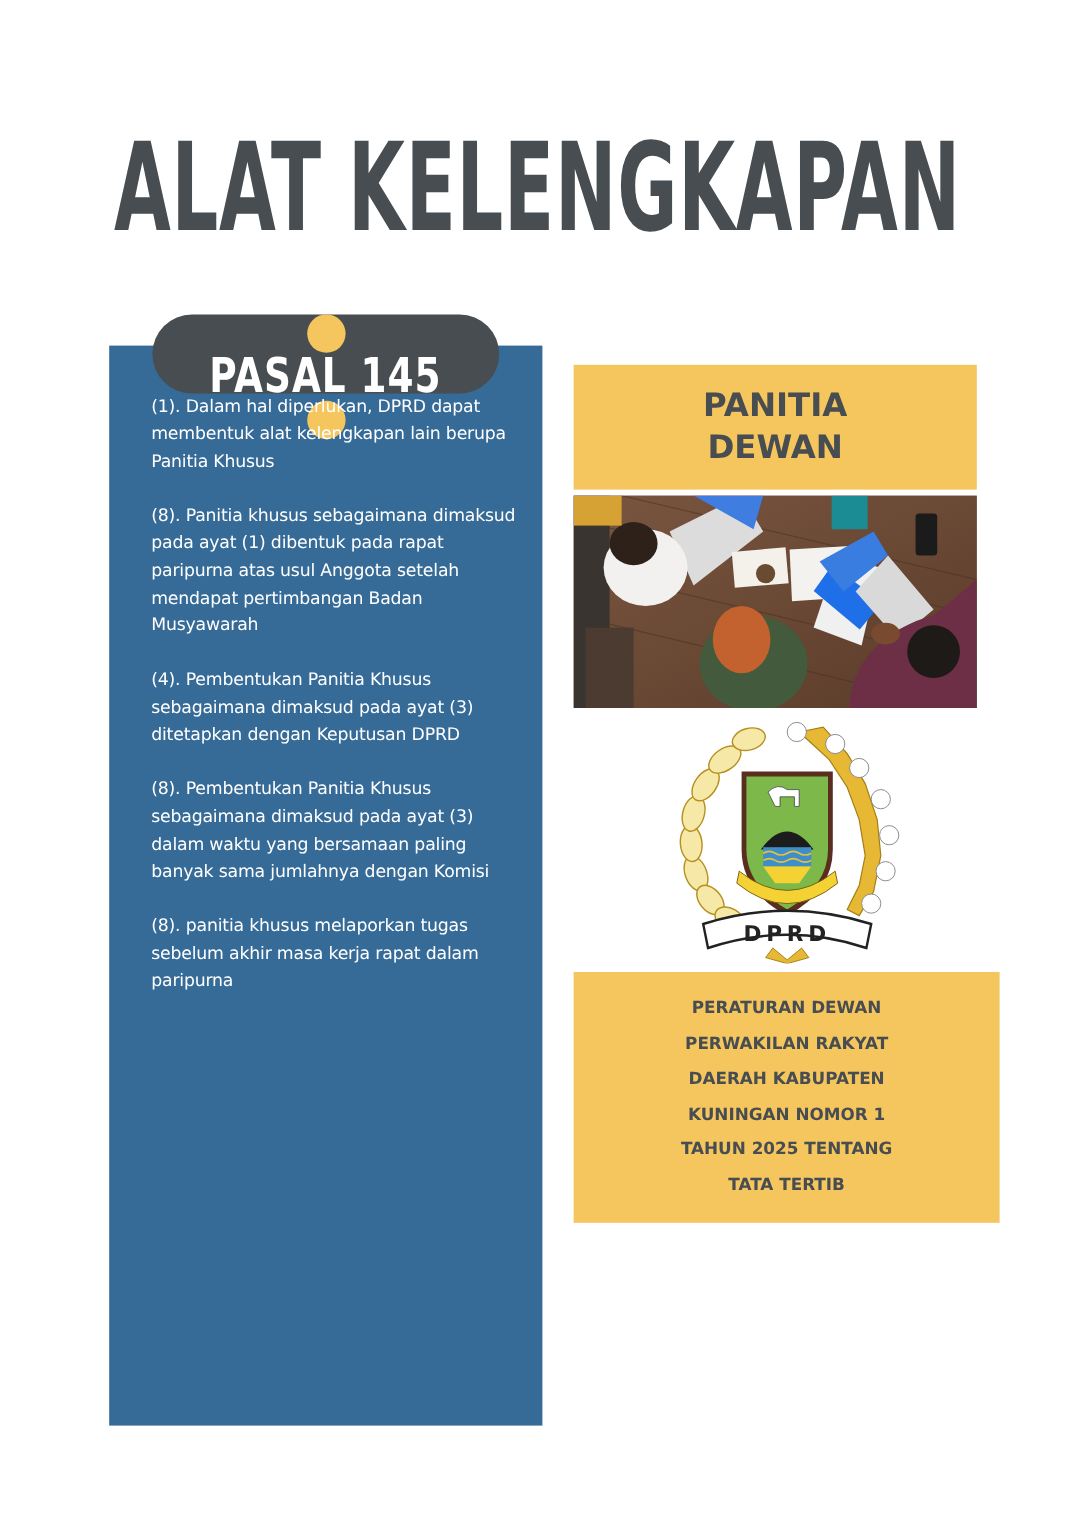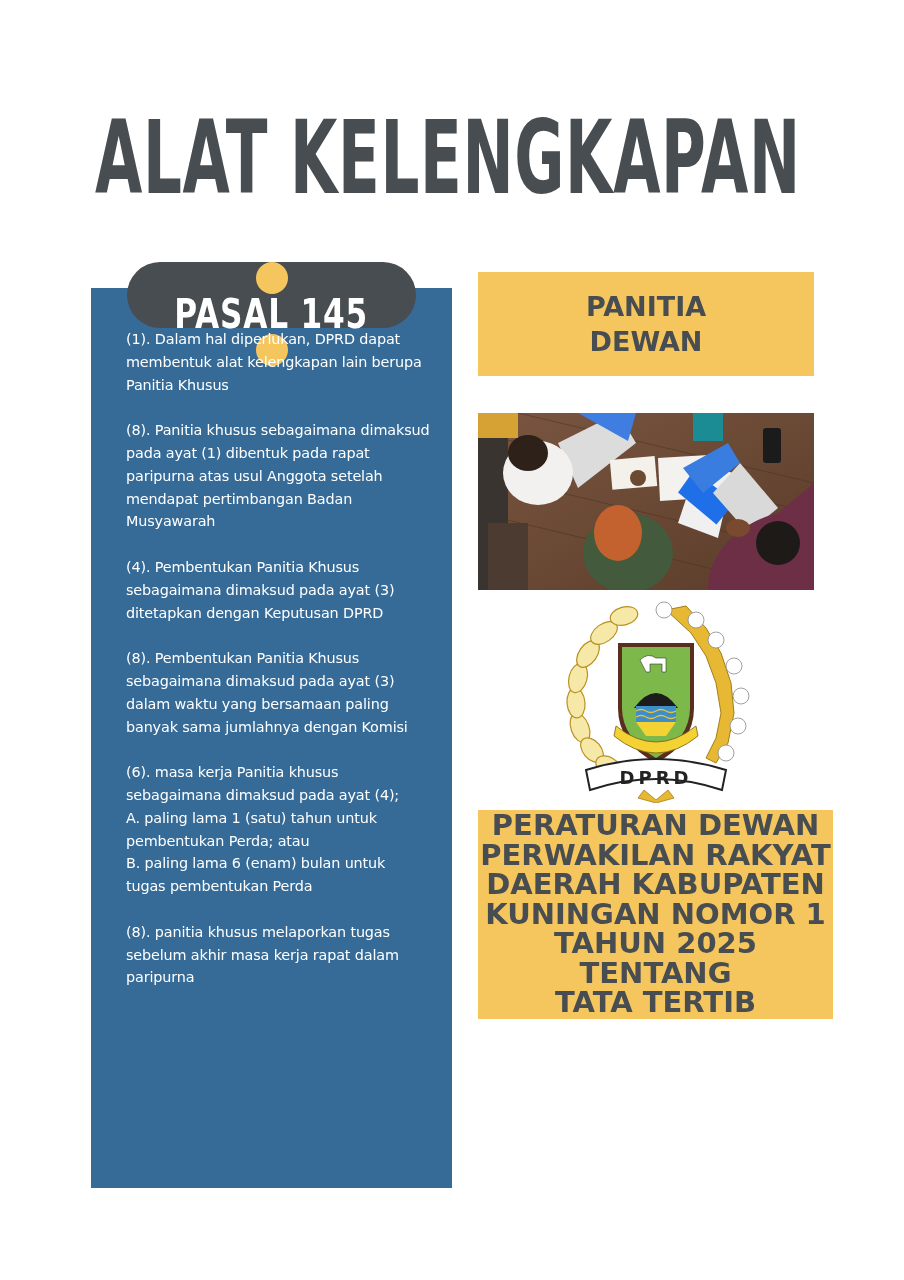--- a/index.html
+++ b/index.html
@@ -42,22 +42,22 @@
       color: #ffffff; font-family: "DejaVu Sans", sans-serif;
       font-size: 14.4px; line-height: 22.8px; letter-spacing: -0.15px;
     }
     .article { margin-bottom: 22.8px; white-space: pre-line; margin-left: 30px; }
 
     .yellow-box {
       position: absolute; background: #f5c55e; color: #474d50;
       font-family: "DejaVu Sans", sans-serif; font-weight: bold;
       text-align: center; display: flex; align-items: center; justify-content: center;
     }
-    .box-title { left: 478px; top: 272px; width: 336px; height: 104px; font-size: 27px; line-height: 35px; }
-    .box-regulation { left: 478px; top: 810px; width: 355px; height: 209px; font-size: 29px; line-height: 29.5px; padding: 0 0; white-space: pre-line; }
+    .box-title { left: 478px; top: 304px; width: 336px; height: 104px; font-size: 27px; line-height: 35px; }
+    .box-regulation { left: 478px; top: 810px; width: 355px; height: 209px; font-size: 14px; line-height: 29.5px; padding: 0 0; white-space: pre-line; }
 
     .photo {
       position: absolute; left: 478px; top: 413px; width: 336px; height: 177px;
       background: #6b4a36; overflow: hidden;
     }
 
     .logo {
       position: absolute; left: 556px; top: 598px; width: 200px; height: 205px;
     }
   </style>
@@ -85,26 +85,20 @@
 paripurna atas usul Anggota setelah
 mendapat pertimbangan Badan
 Musyawarah</p>
   <p class="article">(4).  Pembentukan Panitia Khusus
 sebagaimana dimaksud pada ayat (3)
 ditetapkan dengan Keputusan DPRD</p>
   <p class="article">(8). Pembentukan Panitia Khusus
 sebagaimana dimaksud pada ayat (3)
 dalam waktu yang bersamaan paling
 banyak sama jumlahnya dengan Komisi</p>
-  <p class="article">(6). masa kerja Panitia khusus
-sebagaimana dimaksud pada ayat (4);
-   A. paling lama 1 (satu) tahun untuk
-pembentukan Perda; atau
-   B. paling lama 6 (enam) bulan untuk
-tugas pembentukan Perda</p>
   <p class="article">(8). panitia khusus melaporkan tugas
 sebelum akhir  masa kerja rapat dalam
 paripurna</p>
 </div>
 
 <div class="yellow-box box-title">
   <div>
     <div>PANITIA</div>
     <div>DEWAN</div>
   </div>

